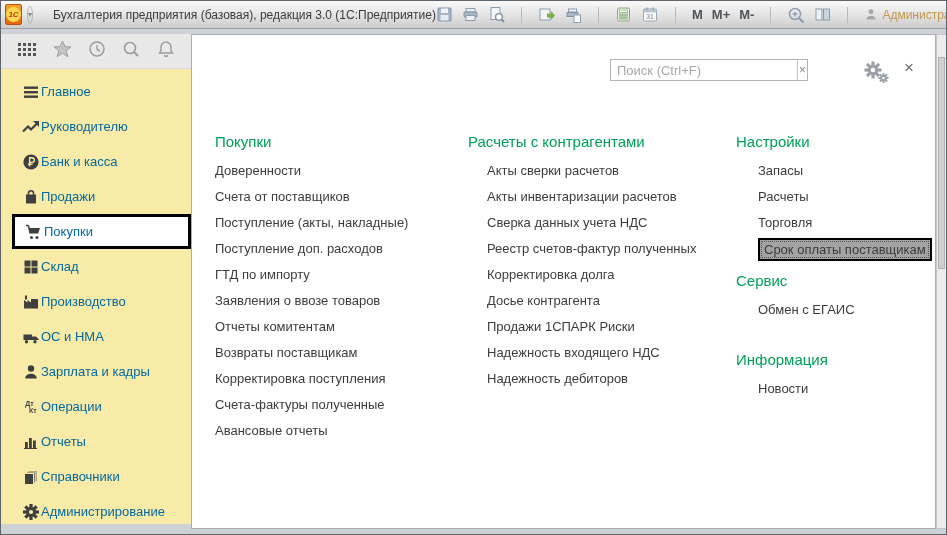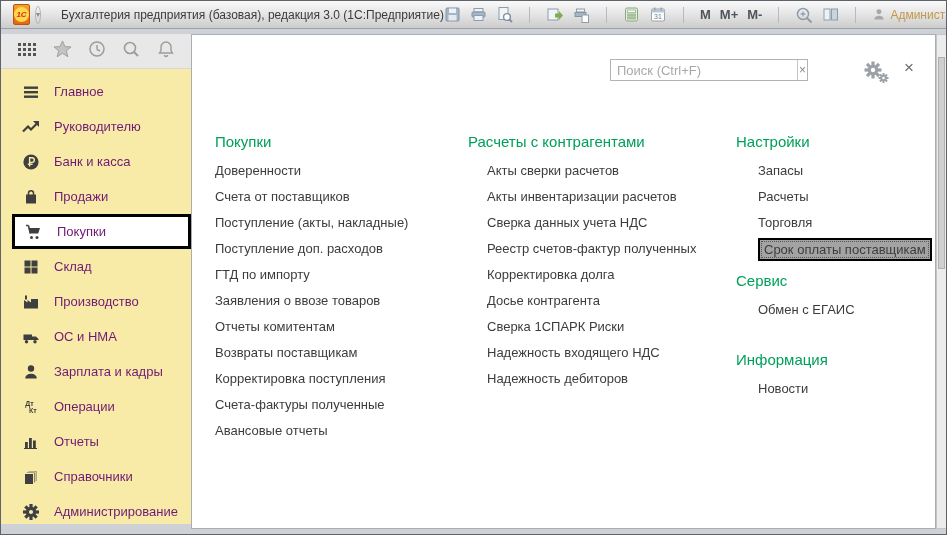--- a/index.html
+++ b/index.html
@@ -3,21 +3,21 @@
 <meta charset="utf-8">
 <style>
   * { margin:0; padding:0; box-sizing:border-box; }
   body { font-family:"Liberation Sans", sans-serif; background:#888; }
   .stage { position:relative; width:947px; height:535px; background:#ced1d5;
            border:1px solid #5c636b; overflow:hidden; }
 
   
   .titlebar { position:absolute; left:0; top:0; width:100%; height:28px;
     background:linear-gradient(#fafafa, #e2e2e2 55%, #cccccc);
-    border-bottom:1px solid #9aa0a6; display:flex; align-items:center; padding:0 6px 0 12px; }
+    border-bottom:1px solid #9aa0a6; display:flex; align-items:center; padding:0 6px 0 4px; }
   .logo1c { width:21px; height:21px; border-radius:2px;
     background:linear-gradient(#f6a22d, #e4660f); border:1px solid #b9560e;
     display:flex; align-items:center; justify-content:center; }
   .logo1c b { width:15px; height:15px; border-radius:50%; background:#ffd84d;
     color:#d42b1e; font-size:8px; font-style:italic; display:flex; align-items:center; justify-content:center; }
   .winmenu { width:18px; height:18px; margin-left:5px; border-radius:50%;
     background:linear-gradient(#f4f4f4,#d2d2d2); border:1px solid #b3b3b3;
     color:#8a8a8a; font-size:8px; display:flex; align-items:center; justify-content:center; }
   .tsep { width:1px; height:16px; background:#b6bbc0; margin:0 7px; }
   .wtitle { font-size:12px; color:#3b3b3b; white-space:nowrap; margin-left:6px; }
@@ -30,21 +30,21 @@
   
   .ltoolbar { position:absolute; left:0; top:33px; width:190px; height:35px;
     background:#e8e8e8; border-bottom:1px solid #d6d6d6;
     display:flex; align-items:center; justify-content:space-around; padding:0 8px; }
 
   
   .sidebar { position:absolute; left:0; top:68px; width:190px; height:455px;
     background:#f8eba7; padding-top:5px; overflow:hidden; }
   .sb-item { height:35px; display:flex; align-items:center; padding-left:20px; cursor:pointer; }
   .sb-ico { width:20px; display:flex; justify-content:center; }
-  .sb-label { font-size:13px; color:#701a75; margin-left:13px; white-space:nowrap; }
+  .sb-label { font-size:13px; color:#0369a1; white-space:nowrap; }
   .sb-item.sel { background:#fff; border:3px solid #000; margin-left:11px; padding-left:9px; }
   .dtkt { font-size:7px; font-weight:bold; color:#3f3f3f; line-height:7px; }
 
   
   .panel { position:absolute; left:190px; top:33px; width:745px; height:495px;
     background:#fff; border:1px solid #a9aeb4; }
   .search { position:absolute; left:418px; top:24px; width:198px; height:22px;
     border:1px solid #b3b3b3; background:#fff; display:flex; }
   .search input { flex:1; border:0; outline:none; font-family:"Liberation Sans",sans-serif;
     font-size:13px; color:#555; padding:0 4px 0 6px; }
@@ -417,21 +417,21 @@
 
     <div class="col" style="left:276px;">
       <div class="hdr">Расчеты с контрагентами</div>
       <div class="rows" style="margin-left:19px;">
         <div class="row">Акты сверки расчетов</div>
         <div class="row">Акты инвентаризации расчетов</div>
         <div class="row">Сверка данных учета НДС</div>
         <div class="row">Реестр счетов-фактур полученных</div>
         <div class="row">Корректировка долга</div>
         <div class="row">Досье контрагента</div>
-        <div class="row">Сверка 1СПАРК Риски</div>
+        <div class="row">Продажи 1СПАРК Риски</div>
         <div class="row">Надежность входящего НДС</div>
         <div class="row">Надежность дебиторов</div>
       </div>
     </div>
 
     <div class="col" style="left:544px;">
       <div class="hdr">Настройки</div>
       <div class="rows" style="margin-left:22px;">
         <div class="row">Запасы</div>
         <div class="row">Расчеты</div>

